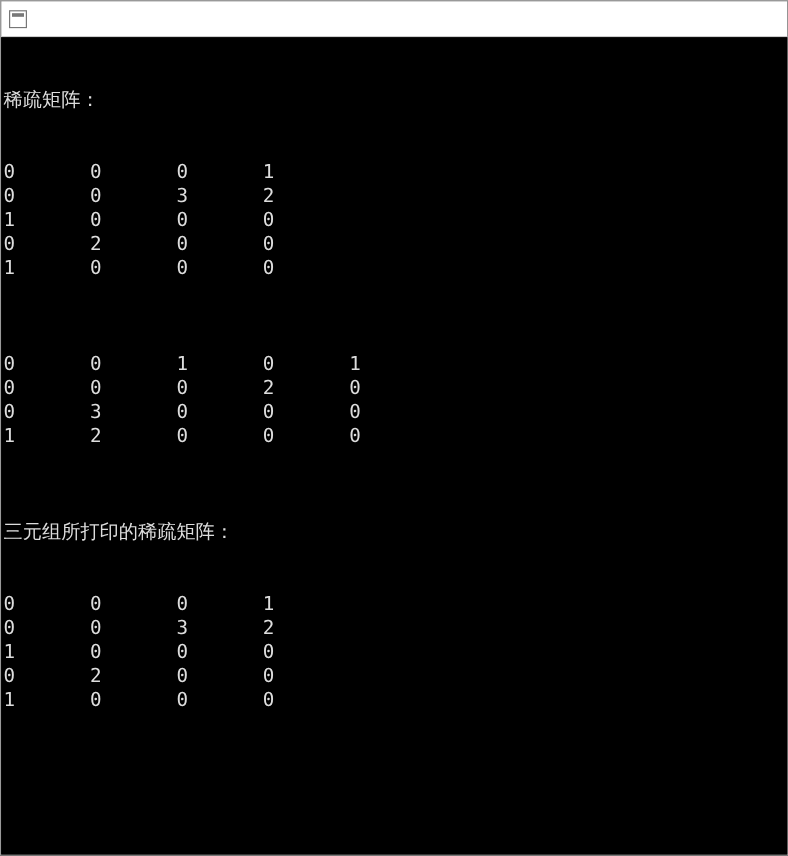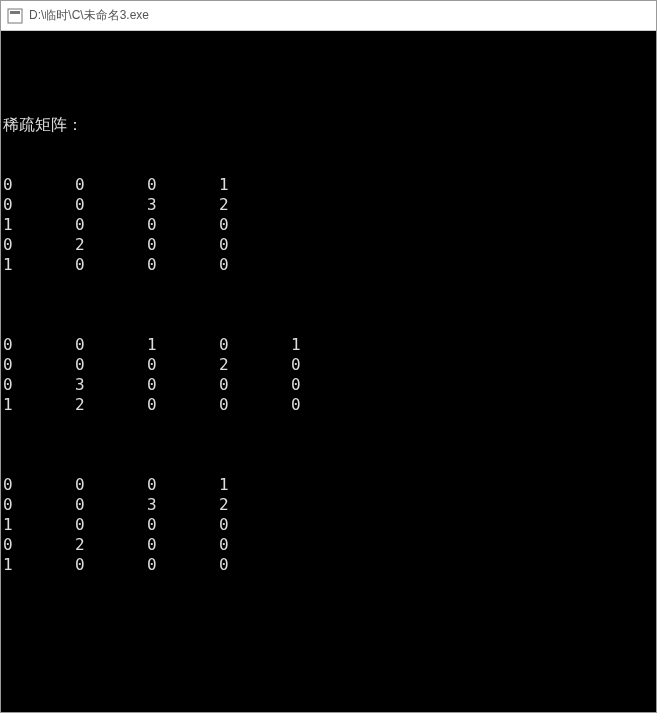--- a/index.html
+++ b/index.html
@@ -47,49 +47,48 @@
     .console {
       flex: 1;
       background: #000;
       color: #ddd;
       font-family: "NSimSun", "SimSun", "Consolas", monospace;
       font-size: 16px;
       line-height: 20px;
       padding: 2px 2px;
       white-space: pre;
       overflow: hidden;
-      margin-top: 42px;
     }
     .row {
       display: flex;
     }
     .cell {
       width: 72px;
     }
   </style>
 </head>
 <body>
 
 <div class="window">
   <div class="titlebar">
     <span class="app-icon">
       <svg viewBox="0 0 16 16">
         <rect x="1" y="1" width="14" height="14" fill="none" stroke="#777" stroke-width="1"></rect>
         <rect x="3" y="3" width="10" height="3" fill="#777"></rect>
       </svg>
     </span>
-    <span>D:\临时\C\未命名3.exe</span>
   </div>
 
   <div class="console">
     <div>稀疏矩阵：</div>
     <div id="sparse-grid"><div class="row"><span class="cell">0</span><span class="cell">0</span><span class="cell">0</span><span class="cell">1</span></div><div class="row"><span class="cell">0</span><span class="cell">0</span><span class="cell">3</span><span class="cell">2</span></div><div class="row"><span class="cell">1</span><span class="cell">0</span><span class="cell">0</span><span class="cell">0</span></div><div class="row"><span class="cell">0</span><span class="cell">2</span><span class="cell">0</span><span class="cell">0</span></div><div class="row"><span class="cell">1</span><span class="cell">0</span><span class="cell">0</span><span class="cell">0</span></div></div>
 
     <div id="transposed-grid"><div class="row"><span class="cell">0</span><span class="cell">0</span><span class="cell">1</span><span class="cell">0</span><span class="cell">1</span></div><div class="row"><span class="cell">0</span><span class="cell">0</span><span class="cell">0</span><span class="cell">2</span><span class="cell">0</span></div><div class="row"><span class="cell">0</span><span class="cell">3</span><span class="cell">0</span><span class="cell">0</span><span class="cell">0</span></div><div class="row"><span class="cell">1</span><span class="cell">2</span><span class="cell">0</span><span class="cell">0</span><span class="cell">0</span></div></div>
 
+    <div>三元组所打印的稀疏矩阵：</div>
     <div id="triple-print-grid"><div class="row"><span class="cell">0</span><span class="cell">0</span><span class="cell">0</span><span class="cell">1</span></div><div class="row"><span class="cell">0</span><span class="cell">0</span><span class="cell">3</span><span class="cell">2</span></div><div class="row"><span class="cell">1</span><span class="cell">0</span><span class="cell">0</span><span class="cell">0</span></div><div class="row"><span class="cell">0</span><span class="cell">2</span><span class="cell">0</span><span class="cell">0</span></div><div class="row"><span class="cell">1</span><span class="cell">0</span><span class="cell">0</span><span class="cell">0</span></div></div>
 
     
     
     
 
     
     
     
 

